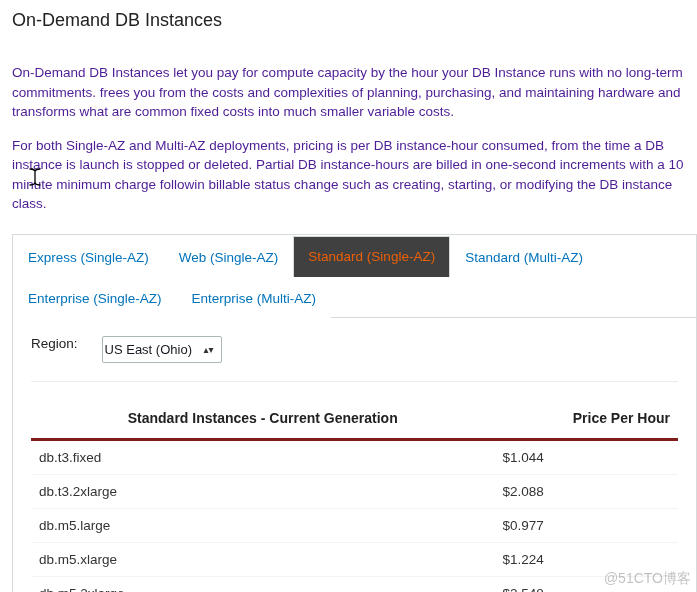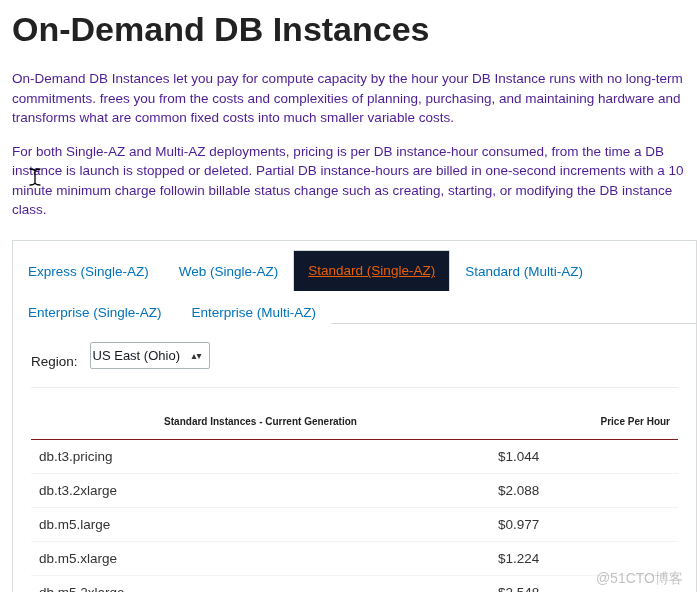--- a/index.html
+++ b/index.html
@@ -11,24 +11,24 @@
       font-family: "Amazon Ember", "Helvetica Neue", Helvetica, Arial, sans-serif;
       color: #16191f;
       background: #ffffff;
       width: 697px;
       overflow: hidden;
     }
     .page {
       padding: 10px 0 10px 12px;
     }
     h1 {
-      font-size: 34px;
-      font-weight: 700;
+      font-size: 18px;
+      font-weight: 400;
       color: #222;
-      margin-bottom: 20px;
+      margin-bottom: 32px;
     }
     .intro p {
       font-size: 13.5px;
       line-height: 1.45;
       color: #4c1d95;
       margin-bottom: 14px;
     }
     .text-cursor {
       position: absolute;
       left: 29px;
@@ -53,40 +53,39 @@
     }
     .tab {
       padding: 12px 14px;
       font-size: 13.5px;
       color: #0073bb;
       cursor: pointer;
       border-right: 1px solid transparent;
       border-left: 1px solid transparent;
       border-top: 2px solid transparent;
       position: relative;
-      top: 9px;
+      top: 1px;
       background: #fff;
     }
     .tab.active {
       color: #eb5f07;
       border-top: 1px solid #d5dbdb;
       border-left: 1px solid #d5dbdb;
       border-right: 1px solid #d5dbdb;
       border-bottom: 1px solid #fff;
-      background: #0f172a;
+      background: #404040;
       margin-bottom: -1px;
-      text-decoration: underline;
     }
     .tab-content {
       padding: 18px 18px 10px 18px;
     }
     .region-row {
       display: flex;
-      align-items: flex-end;
-      gap: 12px;
+      align-items: flex-start;
+      gap: 24px;
       padding-bottom: 18px;
       border-bottom: 1px solid #eaeded;
     }
     .region-label {
       font-size: 13.5px;
       color: #222;
     }
     .select-wrap {
       position: relative;
       display: inline-block;
@@ -111,42 +110,42 @@
       pointer-events: none;
       font-size: 10px;
       color: #333;
     }
     table.pricing {
       width: 100%;
       border-collapse: collapse;
       margin-top: 18px;
     }
     table.pricing th {
-      font-size: 10px;
+      font-size: 14px;
       font-weight: 700;
       color: #222;
       text-align: left;
       padding: 10px 8px 12px 8px;
-      border-bottom: 1px solid #7f1d1d;
+      border-bottom: 3px solid #7f1d1d;
     }
     table.pricing th.price-col {
       text-align: right;
       white-space: nowrap;
     }
     table.pricing td {
       font-size: 13.5px;
       color: #333;
       padding: 9px 8px;
       border-bottom: 1px solid #f2f3f3;
     }
     table.pricing td.price-cell {
     }
     .watermark {
       position: fixed;
-      right: 14px;
+      right: 6px;
       bottom: 4px;
       font-size: 14px;
       color: rgba(0,0,0,0.25);
       font-family: sans-serif;
       pointer-events: none;
     }
   </style>
 </head>
 <body>
 
@@ -187,21 +186,21 @@
 
       <table class="pricing">
         <thead>
           <tr>
             <th style="text-align:center;">Standard Instances - Current Generation</th>
             <th class="price-col">Price Per Hour</th>
           </tr>
         </thead>
         <tbody id="pricing-tbody">
             <tr>
-              <td>db.t3.pricing</td>
+              <td>db.t3.fixed</td>
               <td class="price-cell">$1.044</td>
             </tr>
             <tr>
               <td>db.t3.2xlarge</td>
               <td class="price-cell">$2.088</td>
             </tr>
             <tr>
               <td>db.m5.large</td>
               <td class="price-cell">$0.977</td>
             </tr>

